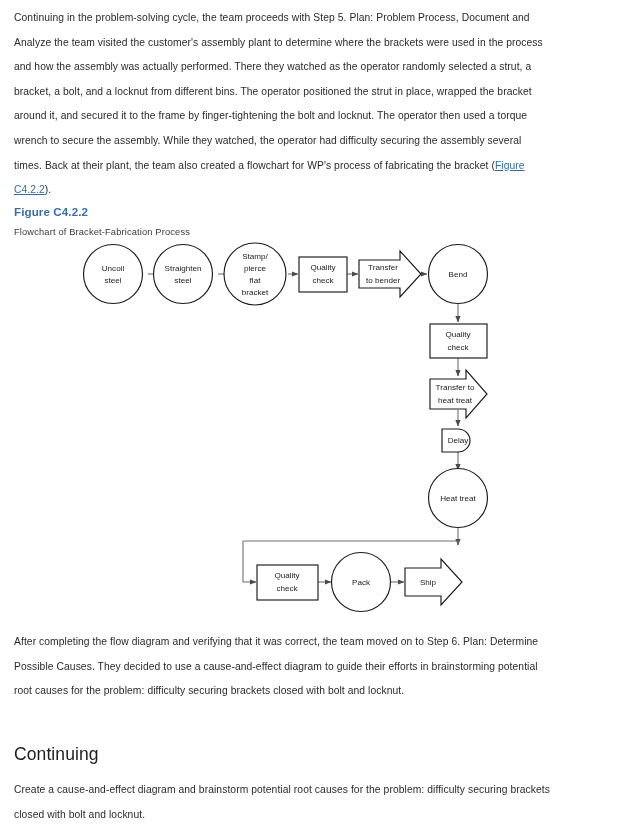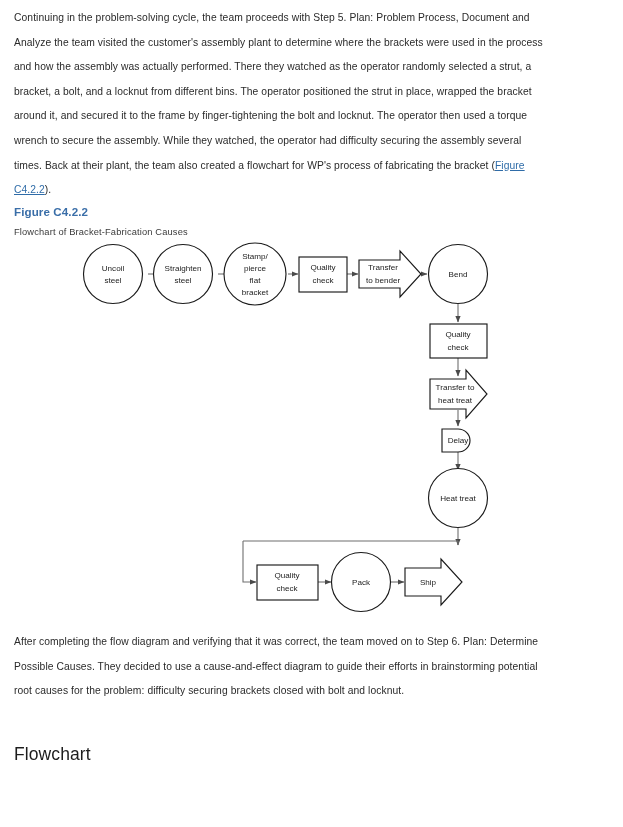--- a/index.html
+++ b/index.html
@@ -96,21 +96,21 @@
   }
 </style>
 </head>
 <body>
 
 <div class="page">
 
   <div class="para" id="para-intro"><span>Continuing in the problem-solving cycle, the team proceeds with Step 5. Plan: Problem Process, Document and Analyze the team visited the customer's assembly plant to determine where the brackets were used in the process and how the assembly was actually performed. There they watched as the operator randomly selected a strut, a bracket, a bolt, and a locknut from different bins. The operator positioned the strut in place, wrapped the bracket around it, and secured it to the frame by finger-tightening the bolt and locknut. The operator then used a torque wrench to secure the assembly. While they watched, the operator had difficulty securing the assembly several times. Back at their plant, the team also created a flowchart for WP's process of fabricating the bracket (</span><a class="inline-link" href="#">Figure C4.2.2</a><span>).</span></div>
 
   <div class="fig-title">Figure C4.2.2</div>
-  <div class="fig-caption">Flowchart of Bracket-Fabrication Causes</div>
+  <div class="fig-caption">Flowchart of Bracket-Fabrication Process</div>
 
   <div class="flow">
     <svg width="623" height="382" viewBox="0 0 623 382" xmlns="http://www.w3.org/2000/svg">
       <defs>
         <marker id="ah" markerWidth="7" markerHeight="7" refX="6.2" refY="3" orient="auto" markerUnits="userSpaceOnUse">
           <path d="M0,0.3 L6.6,3 L0,5.7 z" fill="#4a4a4a"></path>
         </marker>
       </defs>
 
       <g>
@@ -205,15 +205,16 @@
 
       <g>
         <path class="shape" d="M 405,330 L 441,330 L 441,321 L 462,344 L 441,367 L 441,358 L 405,358 z"></path>
         <text class="node-text" x="428" y="345">Ship</text>
       </g>
     </svg>
   </div>
 
   <div class="para" id="para-after">After completing the flow diagram and verifying that it was correct, the team moved on to Step 6. Plan: Determine Possible Causes. They decided to use a cause-and-effect diagram to guide their efforts in brainstorming potential root causes for the problem: difficulty securing brackets closed with bolt and locknut.</div>
 
-  <div class="section-head">Flowchart</div>
+  <div class="section-head">Continuing</div>
+  <div class="para" id="para-assign">Create a cause-and-effect diagram and brainstorm potential root causes for the problem: difficulty securing brackets closed with bolt and locknut.</div>
 
 </div>
 
 </body></html>

